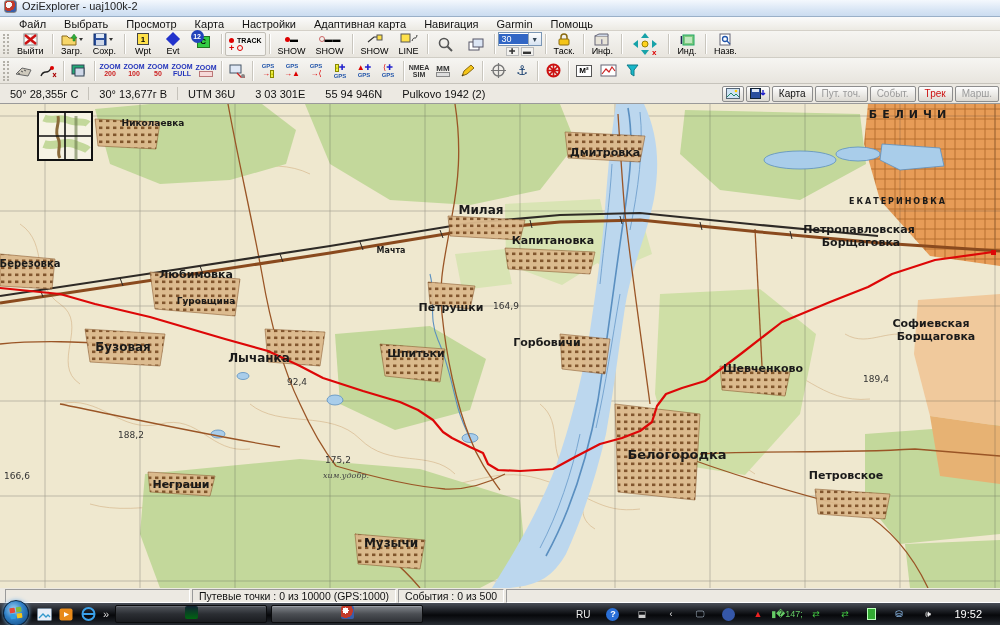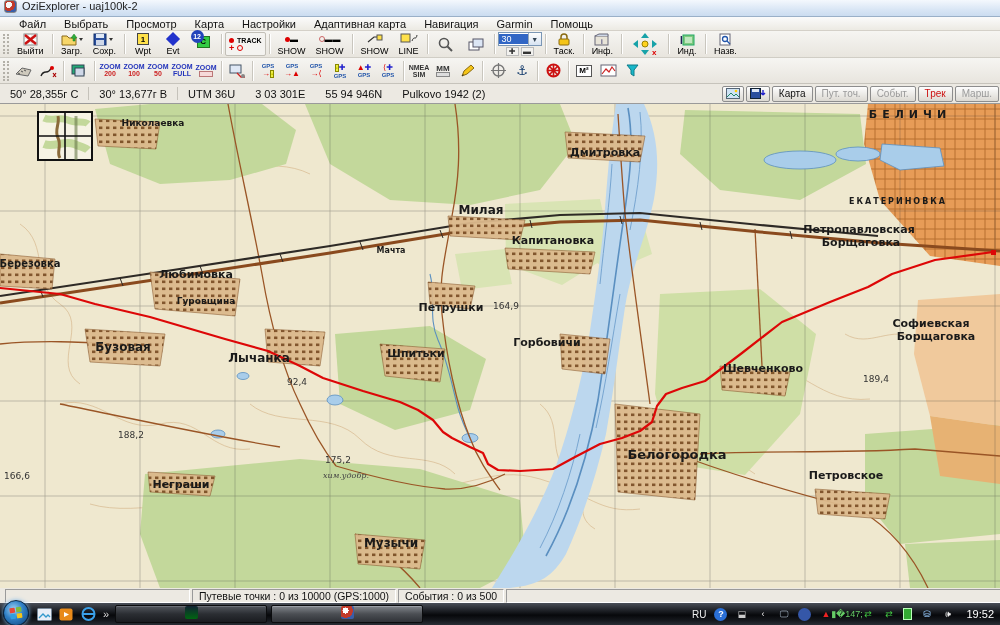--- a/index.html
+++ b/index.html
@@ -91,21 +91,21 @@
   #startorb { width:26px; height:26px; margin:-3px 4px 0 3px; border-radius:50%;
     background:radial-gradient(circle at 40% 35%, #9fd4f7 0%, #2f7fc4 45%, #0d3f73 100%);
     border:1px solid #0a2a4a; display:flex; align-items:center; justify-content:center; box-shadow:0 0 4px #7db8e8; }
   .ql { width:18px; height:18px; margin:0 2px; display:flex; align-items:center; justify-content:center; }
   .chev { color:#ddd; font-size:11px; margin:0 4px; }
   .taskbtn { width:152px; height:18px; margin:0 2px; border-radius:2px; display:flex; align-items:center;
     background:linear-gradient(#53575e,#2b2e33 50%,#1a1c20); border:1px solid #0b0c0e; box-shadow:inset 0 1px 0 #6b6f76;
     padding:0 5px; gap:5px; font-size:11px; color:#f2f2f2; overflow:hidden; white-space:nowrap;flex-direction:column; }
   .taskbtn.active { background:linear-gradient(#83878d,#4b4e53 50%,#303237); box-shadow:inset 0 1px 0 #9b9fa6; }
   .ticn { width:13px; height:13px; flex:0 0 13px; border-radius:2px; }
-  #tray { margin-left:auto; display:flex; align-items:center; gap:8px; padding-right:6px; }
+  #tray { margin-left:auto; display:flex; align-items:center; gap:16px; padding-right:18px; }
   #tray .trico { width:13px; height:13px; display:flex; align-items:center; justify-content:center;
     font-size:9px; line-height:13px; }
   #clock { font-size:11px; color:#fff; margin-left:4px; }
 </style>
 </head>
 <body>
 
 <div id="app">
 
   <div id="titlebar">

